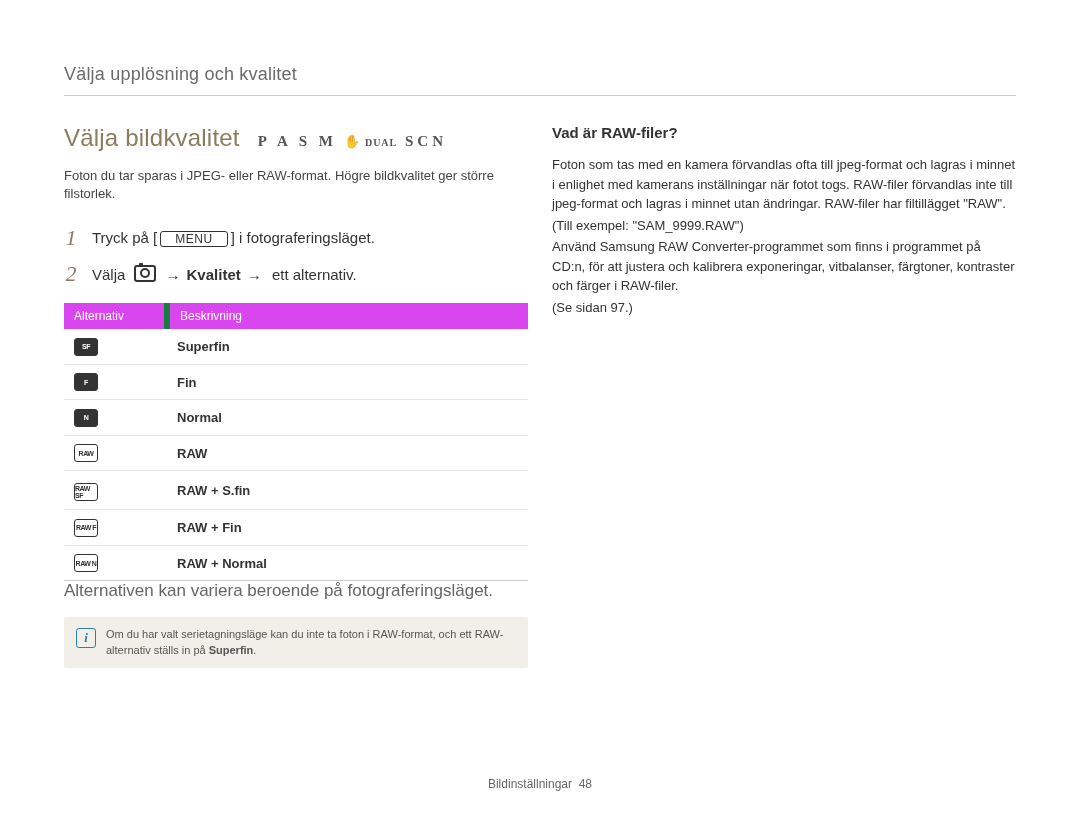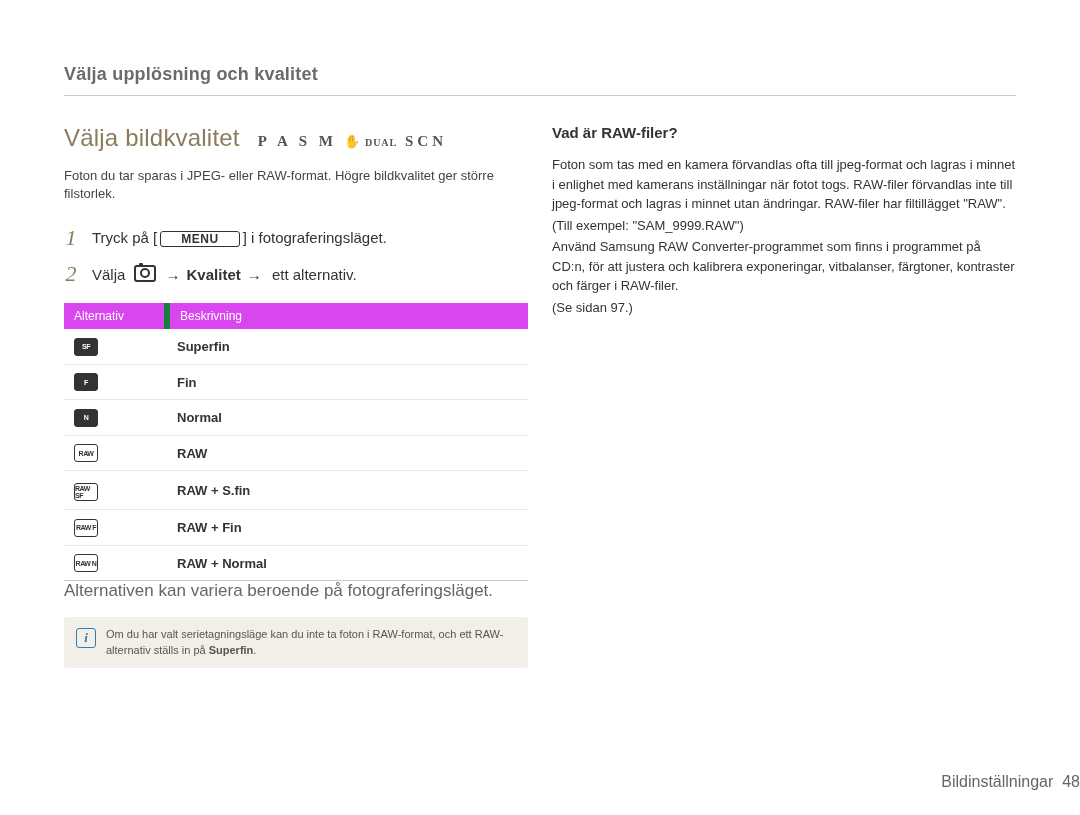--- a/index.html
+++ b/index.html
@@ -1,52 +1,52 @@
 <!DOCTYPE html>
 <html><head>
 <meta charset="utf-8">
 <style>
   html,body{margin:0;padding:0}
   body{width:1080px;height:815px;background:#fff;font-family:Arial,Helvetica,sans-serif;color:#333;position:relative}
   .page{padding:64px 64px 40px 64px;display:flex;flex-direction:column;height:100%;box-sizing:border-box}
-  .header{font-size:18px;font-weight:700;color:#6b6b6b;border-bottom:1px solid #ccc;padding-bottom:10px;margin-bottom:28px;letter-spacing:.2px}
+  .header{font-size:18px;font-weight:400;color:#6b6b6b;border-bottom:1px solid #ccc;padding-bottom:10px;margin-bottom:28px;letter-spacing:.2px}
   .cols{display:flex;gap:24px;flex:1}
   .col{flex:1;min-width:0}
   .section-title{display:flex;align-items:baseline;gap:18px;margin-bottom:10px}
   .section-title-text{font-size:24px;color:#8c7c5e;font-weight:300;letter-spacing:.2px}
   .section-modes{font-family:"Times New Roman",serif;font-size:15px;letter-spacing:4px;color:#555;font-weight:600}
   .section-modes .dual{font-size:10px;letter-spacing:1px;font-weight:700}
   .section-modes .hand{font-size:13px}
   .lead{font-size:13px;line-height:1.4;color:#444;margin:15px 0 22px 0}
   .steps{margin:0 0 16px 0;padding:0;list-style:none}
   .step{display:flex;align-items:center;gap:14px;margin-bottom:10px;font-size:15px;color:#333}
   .step-num{font-size:22px;color:#8c7c5e;font-family:"Times New Roman",serif;font-style:italic;font-weight:400;width:14px;text-align:center}
   .step-text{font-size:15px}
-  .menu-badge{display:inline-block;border:1px solid #333;padding:0 20px;font-weight:700;font-size:12px;border-radius:3px;margin:0 3px;letter-spacing:.5px}
+  .menu-badge{display:inline-block;border:1px solid #333;padding:0 14px;font-weight:400;font-size:12px;border-radius:3px;margin:0 3px;letter-spacing:.5px}
   .cam-icon{display:inline-flex;width:18px;height:13px;border:2px solid #333;border-radius:3px;margin:0 4px;vertical-align:-2px;position:relative}
   .cam-icon::before{content:"";position:absolute;width:6px;height:6px;border:2px solid #333;border-radius:50%;top:1px;left:4px}
   .cam-icon::after{content:"";position:absolute;width:4px;height:2px;background:#333;top:-4px;left:3px;border-radius:1px 1px 0 0}
   .arrow{margin:0 6px}
   .bold{font-weight:700}
   table.opts{width:100%;border-collapse:collapse;margin-top:4px}
   table.opts thead th{background:#d946ef;color:#fff;font-size:12px;text-align:left;font-weight:400;padding:6px 10px}
   table.opts thead th+th{border-left:6px solid #15803d}
   table.opts td{padding:8px 10px;border-bottom:1px solid #e6e6e6;font-size:13px;vertical-align:middle}
   table.opts tr:last-child td{border-bottom:1px solid #ccc}
   .opt-icon{display:inline-flex;width:22px;height:16px;border:1.5px solid #333;border-radius:3px;align-items:center;justify-content:center;font-size:7px;font-weight:700;font-family:Arial;letter-spacing:-.5px;line-height:1;color:#333;background:#fff}
   .opt-icon.filled{background:#333;color:#fff}
   .desc-bold{font-weight:700}
   .footnote{font-size:17px;color:#666;}
   .note{display:flex;gap:10px;background:#f2efe8;padding:10px 12px;margin-top:16px;border-radius:2px;align-items:flex-start}
   .note-icon{width:18px;height:18px;border:1.5px solid #2e7fb0;color:#2e7fb0;border-radius:3px;display:flex;align-items:center;justify-content:center;font-family:"Times New Roman",serif;font-style:italic;font-weight:700;font-size:13px;flex:none;margin-top:1px}
   .note-text{font-size:11px;color:#555;line-height:1.4}
   .right-title{font-size:15px;font-weight:700;margin-bottom:14px}
   .right-body{font-size:13px;line-height:1.5;color:#333}
   .right-body p{margin:0 0 2px 0}
-  .footer{position:absolute;bottom:24px;left:0;right:0;text-align:right;font-size:16px;color:#666}
+  .footer{position:absolute;bottom:24px;left:0;right:0;text-align:center;font-size:12px;color:#666}
 </style>
 </head>
 <body>
 
 <div class="page">
   <div class="header">Välja upplösning och kvalitet</div>
 
   <div class="cols">
     <div class="col">
 

